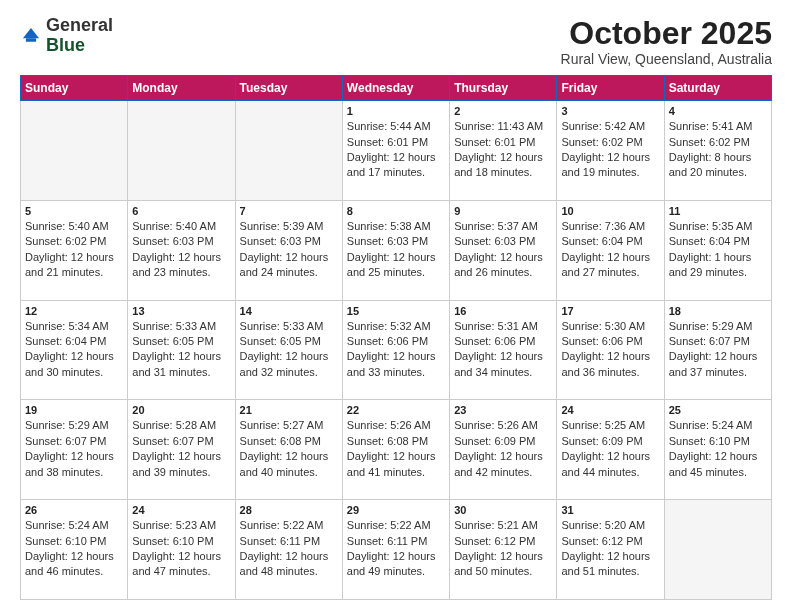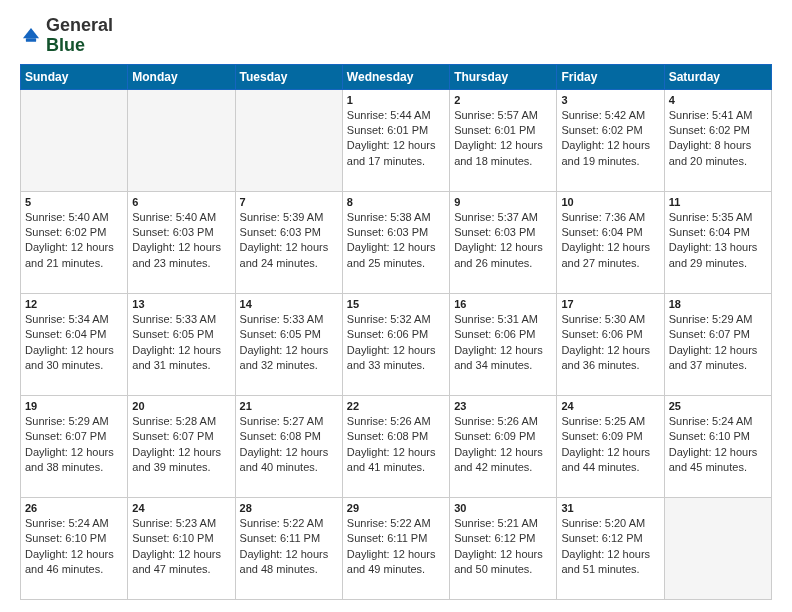--- a/index.html
+++ b/index.html
@@ -53,21 +53,21 @@
       color: #444;
     }
     .calendar {
       flex: 1;
       border: 1px solid #ccc;
       border-collapse: collapse;
       width: 100%;
       table-layout: fixed;
     }
     .calendar th {
-      background: #0369a1;
+      background: #be185d;
       color: #fff;
       font-size: 12px;
       font-weight: bold;
       padding: 5px 4px;
       text-align: left;
       border: 1px solid #1565c0;
     }
     .calendar td {
       vertical-align: top;
       border: 1px solid #ccc;
@@ -103,20 +103,24 @@
     <div class="logo">
       <svg class="logo-icon" viewBox="0 0 30 30">
         <polygon points="15,4 26,18 4,18" fill="#1565c0"></polygon>
         <rect x="8" y="18" width="14" height="5" fill="#1565c0" rx="1"></rect>
       </svg>
       <div class="logo-text">
         <span class="logo-general">General</span><br>
         <span class="logo-blue">Blue</span>
       </div>
     </div>
+    <div class="title-block">
+      <div class="month-title">October 2025</div>
+      <div class="subtitle">Rural View, Queensland, Australia</div>
+    </div>
   </div>
 
   <table class="calendar">
     <thead>
       <tr>
       <th>Sunday</th>
           <th>Monday</th>
           <th>Tuesday</th>
           <th>Wednesday</th>
           <th>Thursday</th>
@@ -128,21 +132,21 @@
     <tr class="week-row">
           <td class="empty"></td>
           <td class="empty"></td>
           <td class="empty"></td>
           <td>
             <span class="day-num">1</span>
             <div class="day-info"><span>Sunrise: 5:44 AM</span><br><span>Sunset: 6:01 PM</span><br><span>Daylight: 12 hours and 17 minutes.</span></div>
           </td>
           <td>
             <span class="day-num">2</span>
-            <div class="day-info"><span>Sunrise: 5:57 AM</span><br><span>Sunset: 6:01 PM</span><br><span>Daylight: 12 hours and 18 minutes.</span></div>
+            <div class="day-info"><span>Sunrise: 11:43 AM</span><br><span>Sunset: 6:01 PM</span><br><span>Daylight: 12 hours and 18 minutes.</span></div>
           </td>
           <td>
             <span class="day-num">3</span>
             <div class="day-info"><span>Sunrise: 5:42 AM</span><br><span>Sunset: 6:02 PM</span><br><span>Daylight: 12 hours and 19 minutes.</span></div>
           </td>
           <td>
             <span class="day-num">4</span>
             <div class="day-info"><span>Sunrise: 5:41 AM</span><br><span>Sunset: 6:02 PM</span><br><span>Daylight: 8 hours and 20 minutes.</span></div>
           </td>
         </tr>
@@ -166,21 +170,21 @@
           <td>
             <span class="day-num">9</span>
             <div class="day-info"><span>Sunrise: 5:37 AM</span><br><span>Sunset: 6:03 PM</span><br><span>Daylight: 12 hours and 26 minutes.</span></div>
           </td>
           <td>
             <span class="day-num">10</span>
             <div class="day-info"><span>Sunrise: 7:36 AM</span><br><span>Sunset: 6:04 PM</span><br><span>Daylight: 12 hours and 27 minutes.</span></div>
           </td>
           <td>
             <span class="day-num">11</span>
-            <div class="day-info"><span>Sunrise: 5:35 AM</span><br><span>Sunset: 6:04 PM</span><br><span>Daylight: 13 hours and 29 minutes.</span></div>
+            <div class="day-info"><span>Sunrise: 5:35 AM</span><br><span>Sunset: 6:04 PM</span><br><span>Daylight: 1 hours and 29 minutes.</span></div>
           </td>
         </tr>
         <tr class="week-row">
           <td>
             <span class="day-num">12</span>
             <div class="day-info"><span>Sunrise: 5:34 AM</span><br><span>Sunset: 6:04 PM</span><br><span>Daylight: 12 hours and 30 minutes.</span></div>
           </td>
           <td>
             <span class="day-num">13</span>
             <div class="day-info"><span>Sunrise: 5:33 AM</span><br><span>Sunset: 6:05 PM</span><br><span>Daylight: 12 hours and 31 minutes.</span></div>

